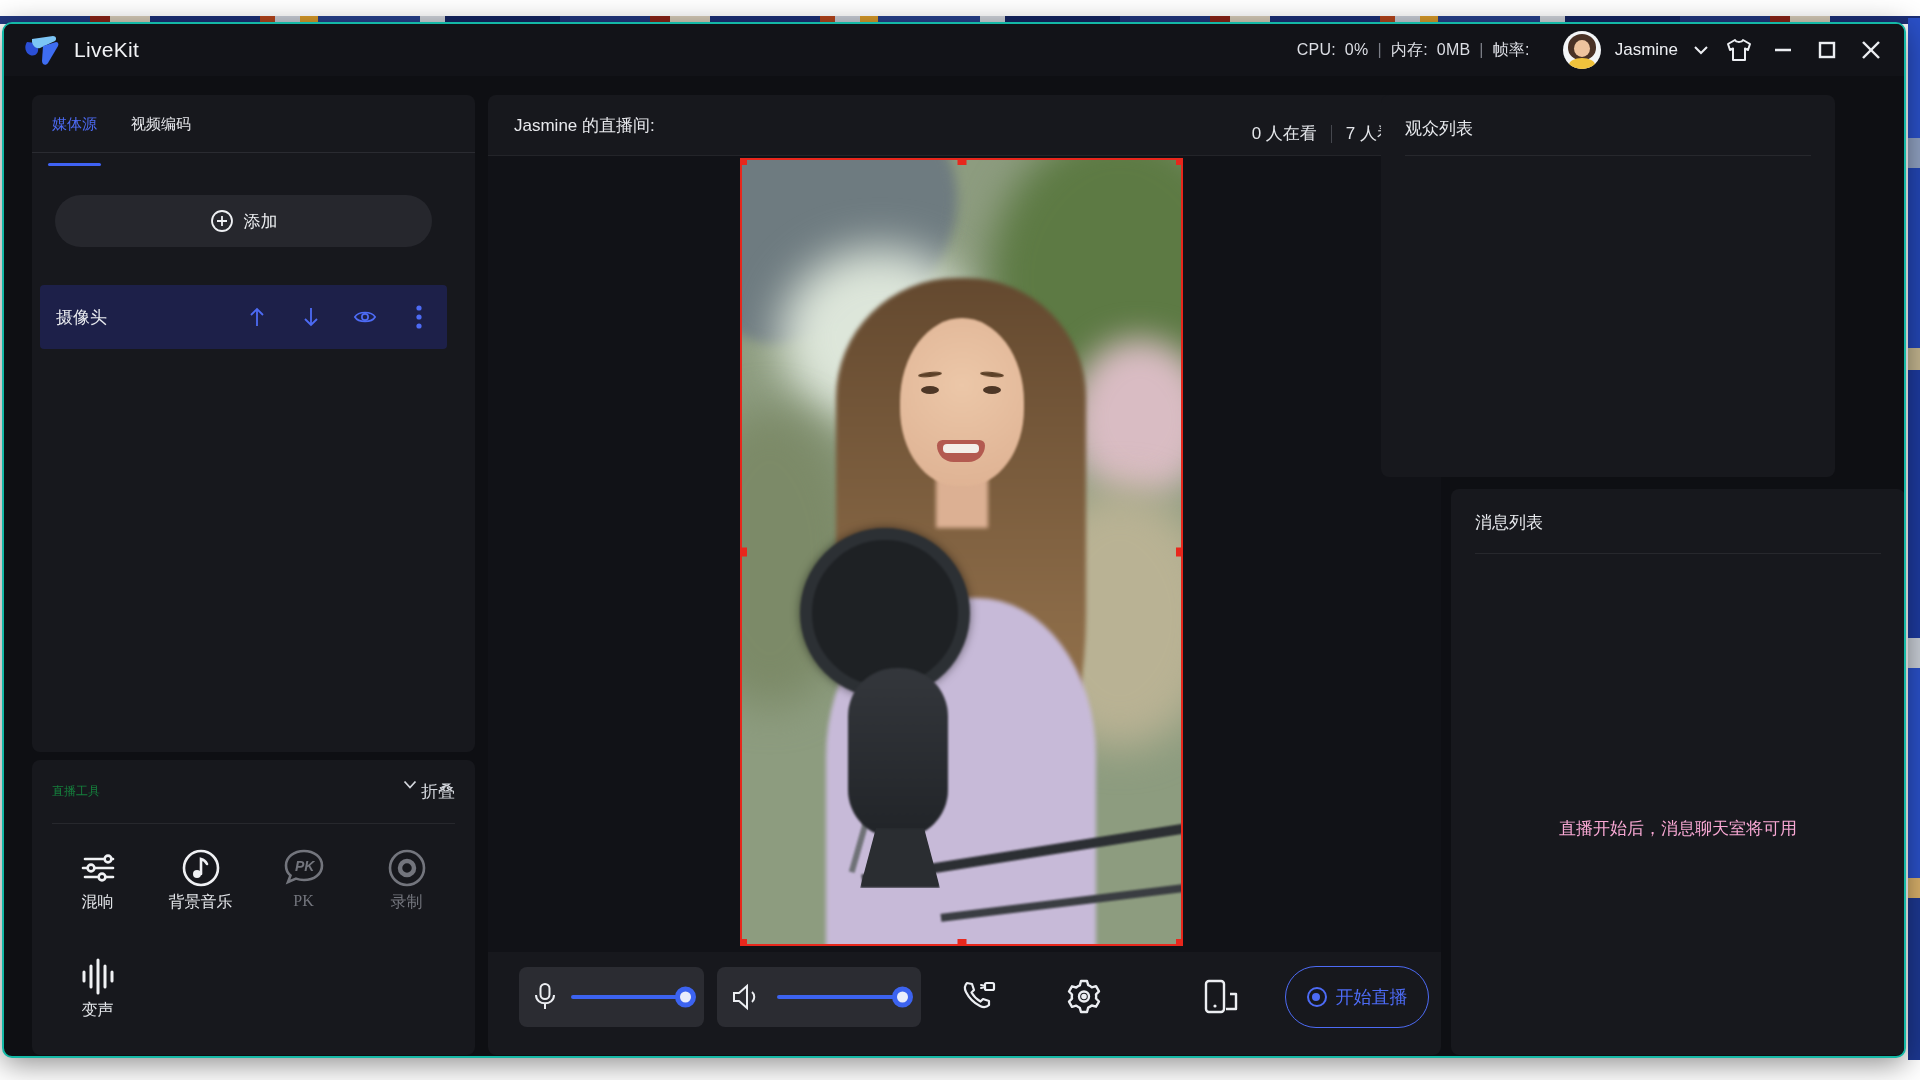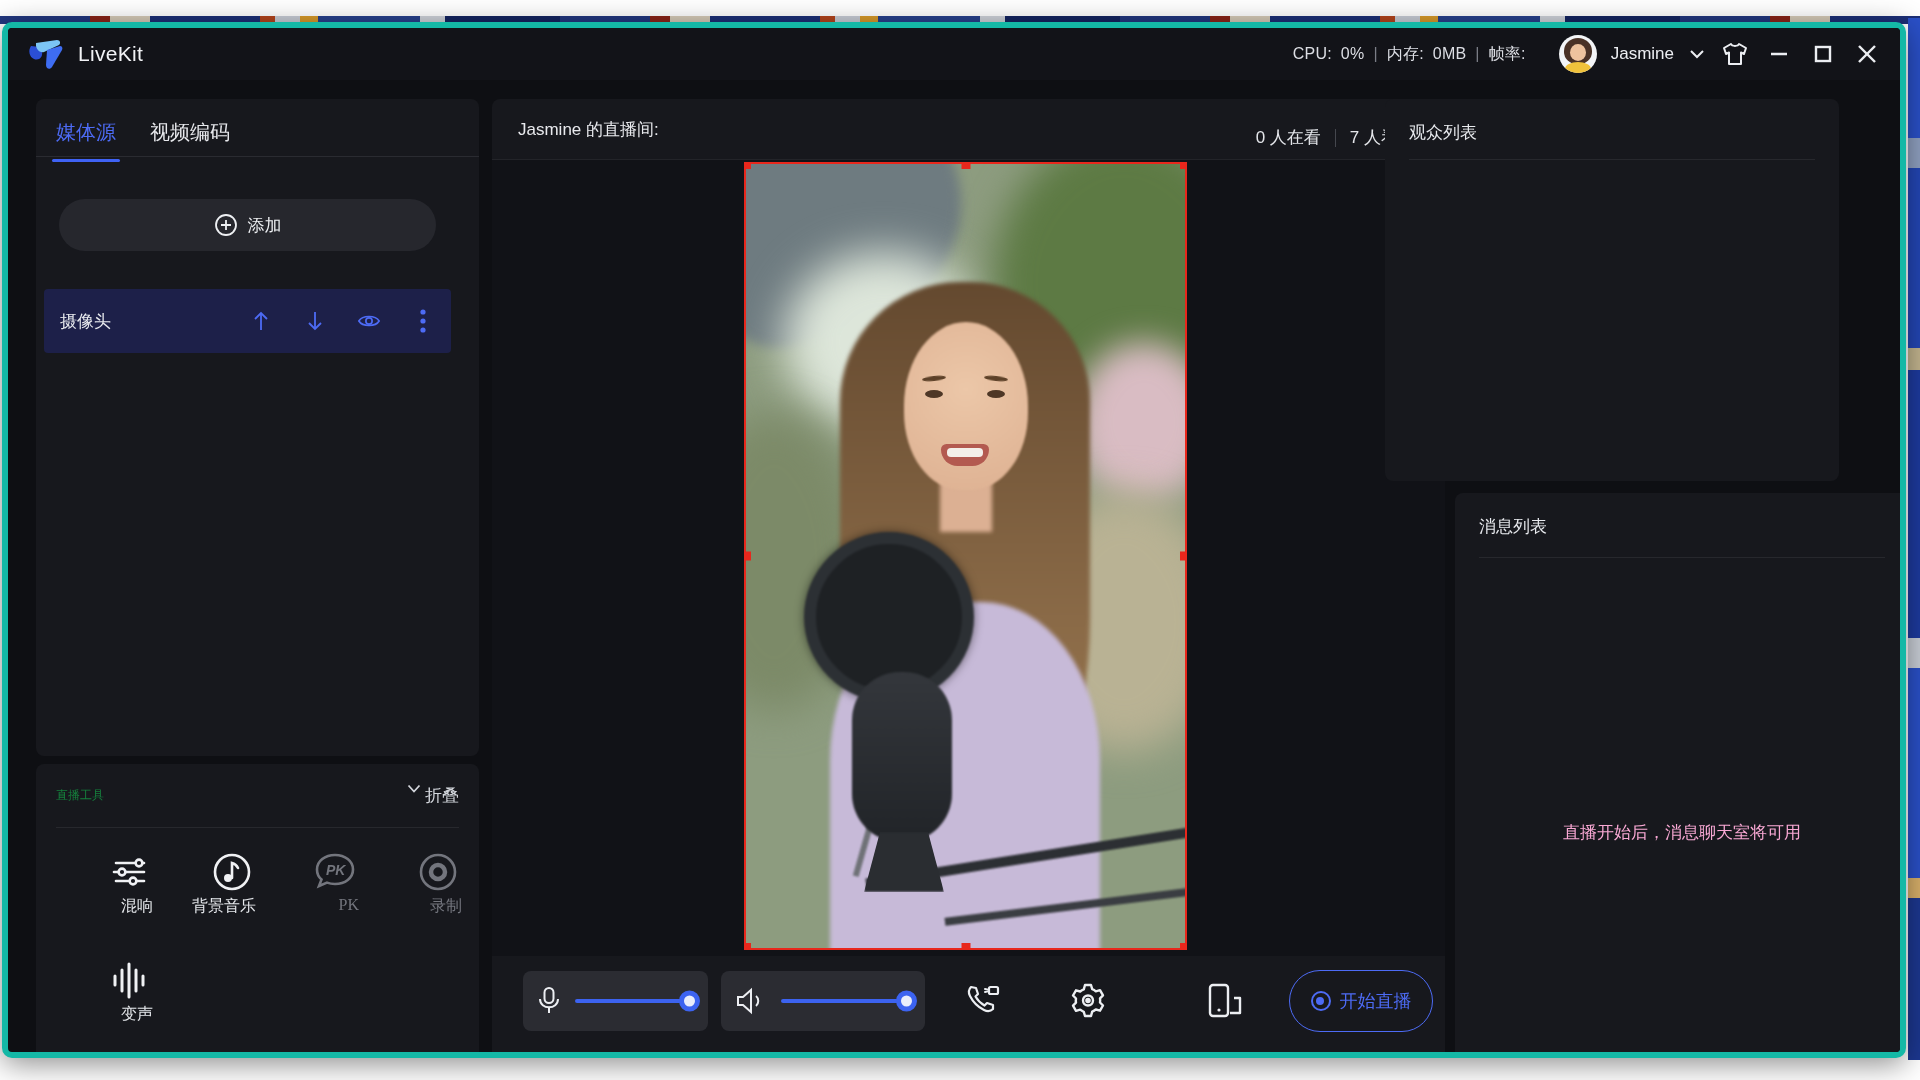--- a/index.html
+++ b/index.html
@@ -7,21 +7,21 @@
   #stage { position:relative; width:1920px; height:1080px; overflow:hidden; background:#ffffff; }
 
   
   .desk-strip-top { position:absolute; left:0; top:16px; width:1920px; height:8px;
     background:repeating-linear-gradient(90deg,#22377f 0 90px,#8a2418 90px 110px,#d6cbb8 110px 150px,#1c2f77 150px 260px,#b3441c 260px 275px,#c8cdd6 275px 300px,#d89b2a 300px 318px,#27408c 318px 420px,#cfd3da 420px 445px,#142561 445px 560px); }
   .desk-strip-right { position:absolute; left:1908px; top:18px; width:12px; height:1042px;
     background:linear-gradient(180deg,#2a50c8 0 120px,#8fa0c0 120px 150px,#2346b4 150px 330px,#c2b48e 330px 352px,#1d3a9e 352px 620px,#c9ced6 620px 650px,#2a50c8 650px 860px,#d8b06a 860px 880px,#1c3790 880px 100%); }
 
   
   #win { position:absolute; left:2px; top:22px; width:1904px; height:1036px;
-    background:#0e0f13; border:6px solid #14b8a6; border-radius:10px; overflow:hidden;
+    background:#0e0f13; border:2px solid #14b8a6; border-radius:10px; overflow:hidden;
     box-shadow:0 6px 30px rgba(0,0,0,.45); }
 
   
   .titlebar { position:absolute; left:0; top:0; width:100%; height:52px; background:#121318;
     display:flex; align-items:center; padding:0 18px; }
   .app-title { color:#f2f3f6; font-size:21px; margin-left:12px; letter-spacing:.3px; }
   .tb-right { margin-left:auto; display:flex; align-items:center; gap:14px; }
   .stats { color:#dcdee4; font-size:16px; letter-spacing:.2px; display:flex; gap:9px; align-items:center; }
   .stats .sep { color:#7b7e87; }
   .avatar { width:38px; height:38px; border-radius:50%; background:#f3f5f7; position:relative; overflow:hidden; margin-left:10px; }
@@ -30,40 +30,40 @@
   .avatar .shirt { position:absolute; left:6px; top:27px; width:26px; height:14px; border-radius:50% 50% 0 0; background:#f0c23c; }
   .user-name { color:#eceef2; font-size:17px; }
   .tb-icon { display:flex; align-items:center; justify-content:center; width:30px; height:30px; color:#eceef2; }
   .tb-icon svg { display:block; }
 
   
   .panel { position:absolute; background:#17181d; border-radius:8px; }
 
   
   .tabs { display:flex; gap:34px; padding:20px 20px 0 20px; }
-  .tab { font-size:20px; color:#e8e9ed; padding-bottom:16px; cursor:default; }
+  .tab { font-size:15px; color:#e8e9ed; padding-bottom:32px; cursor:default; }
   .tab.active { color:#4d6bf5; position:relative; }
   .tab.active:after { content:""; position:absolute; left:-4px; right:-4px; bottom:0; height:3px; background:#3f62f4; border-radius:2px; z-index:2; }
   .tabline { position:absolute; left:0; top:57px; width:100%; height:1px; background:#2a2b31; }
 
   .add-btn { position:absolute; left:23px; top:100px; width:377px; height:52px; border-radius:26px;
     background:#26272d; color:#eef0f3; font-size:17px; display:flex; align-items:center; justify-content:center; gap:10px; }
 
   .source-row { position:absolute; left:8px; top:190px; width:407px; height:64px; background:#1d2049; border-radius:4px;
     display:flex; align-items:center; padding:0 16px; }
   .source-name { color:#e9ebef; font-size:17px; }
   .source-icons { margin-left:auto; display:flex; align-items:center; gap:30px; }
   .src-ic { width:24px; height:24px; display:flex; align-items:center; justify-content:center; color:#4d6bf5; }
 
   .tools-head { display:flex; align-items:center; padding:20px 20px 0 20px; }
   .tools-title { color:#15803d; font-size:12px; }
   .collapse { margin-left:auto; color:#d3d6dc; font-size:17px; display:flex; gap:4px; }
   .tools-line { position:absolute; left:20px; right:20px; top:63px; height:1px; background:#27282d; }
   .tool-grid { position:absolute; left:14px; top:84px; width:415px; display:flex; flex-wrap:wrap; }
-  .tool { width:103px; height:108px; display:flex; flex-direction:column; align-items:flex-end; }
+  .tool { width:103px; height:108px; display:flex; flex-direction:column; align-items:center; }
   .tool .t-ic { width:48px; height:48px; display:flex; align-items:center; justify-content:center; color:#f0f1f4; }
   .tool.dim .t-ic, .tool.dim .t-lb { color:#73757d; }
   .tool .t-lb { font-size:16px; color:#e6e8ec;font-family:Liberation Serif, serif; }
 
   
   .main-head { height:60px; display:flex; align-items:center; padding:0 30px 0 26px; }
   .room-title { color:#e8e9ed; font-size:17px; }
   .head-stats { margin-left:auto; display:flex; align-items:center; gap:14px; color:#e4e6ea; font-size:17px;margin-top:17px; }
   .vsep { width:1px; height:18px; background:#45474e; }
   .main-line { position:absolute; left:0; top:60px; width:100%; height:1px; background:#232429; }

